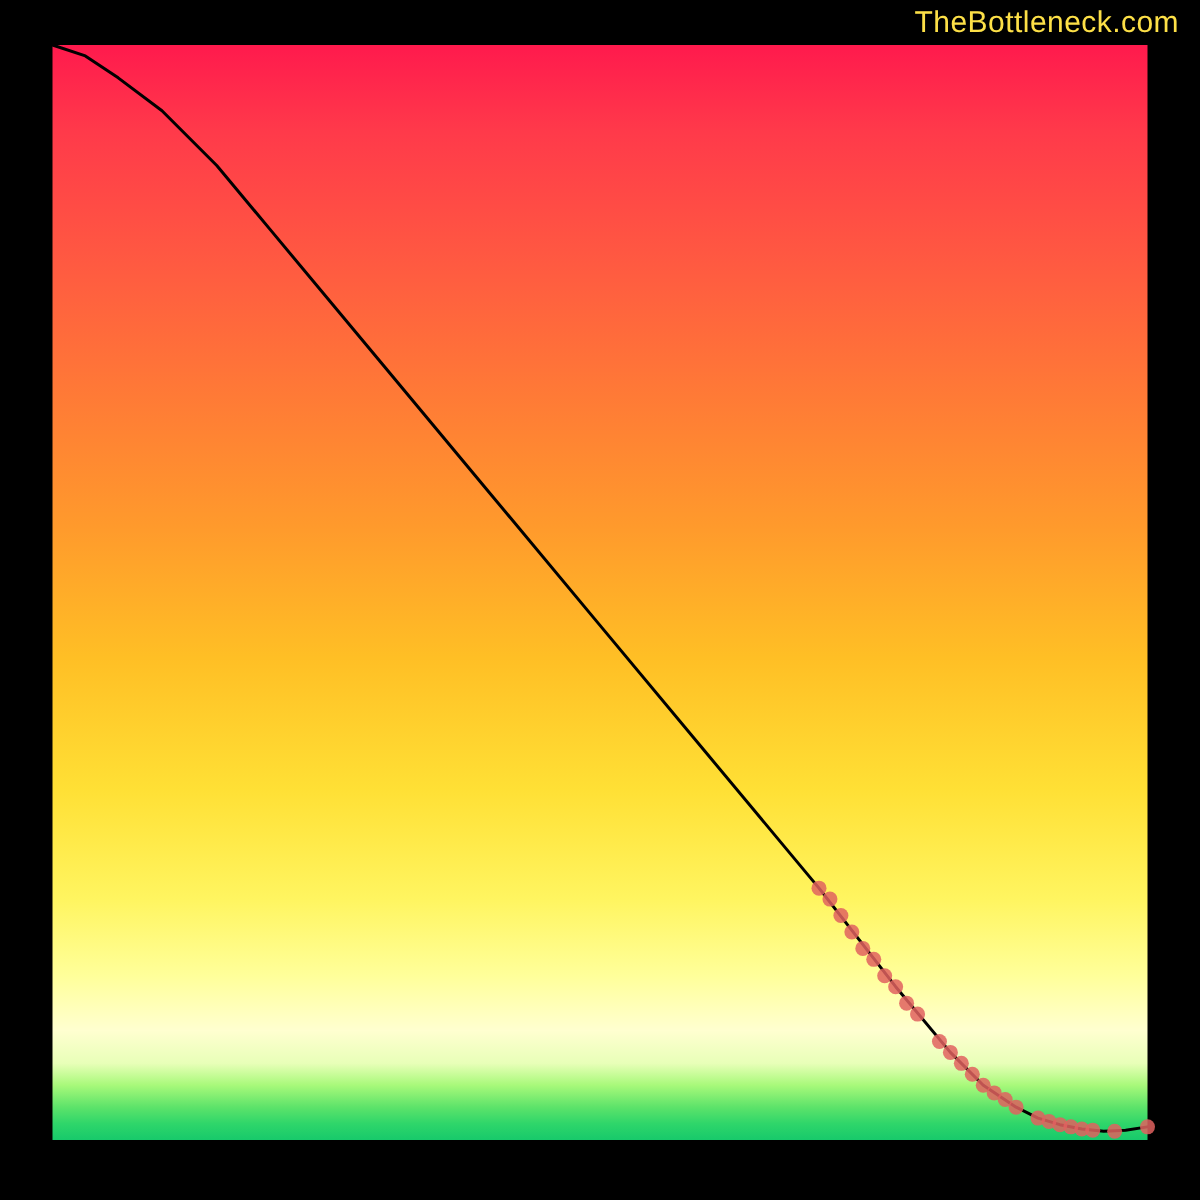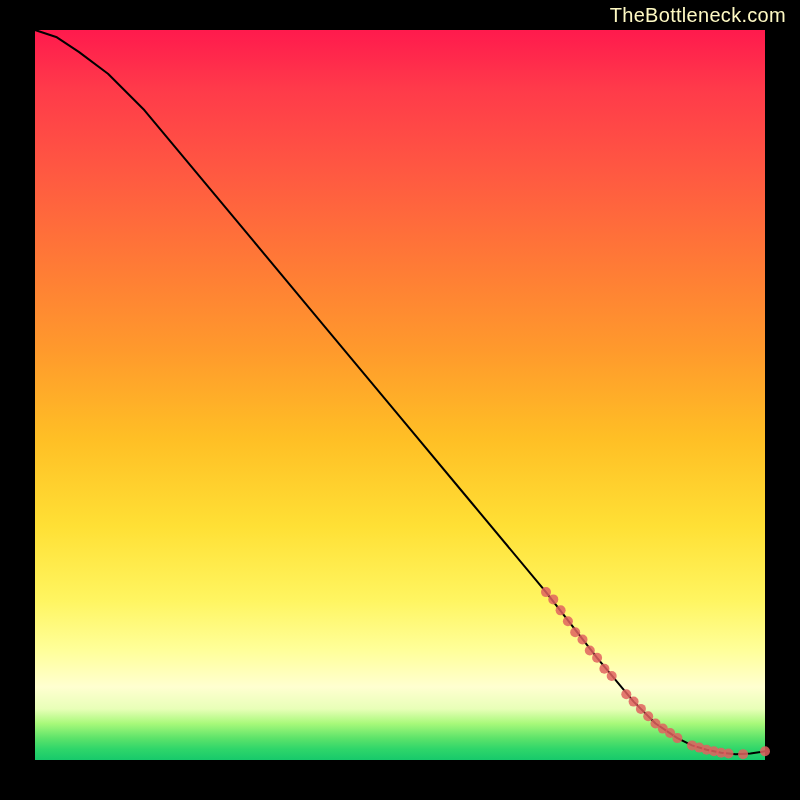--- a/index.html
+++ b/index.html
@@ -14,21 +14,21 @@
   .frame {
     position: relative;
     width: 800px;
     height: 800px;
     background: #000;
   }
   .watermark {
     position: absolute;
     top: 4px;
     right: 14px;
-    color: #fef9c3;
+    color: #fde047;
     font-size: 20px;
     letter-spacing: 0.3px;
     user-select: none;
   }
   
   .plot {
     position: absolute;
     left: 35px;
     top: 30px;
     width: 730px;

